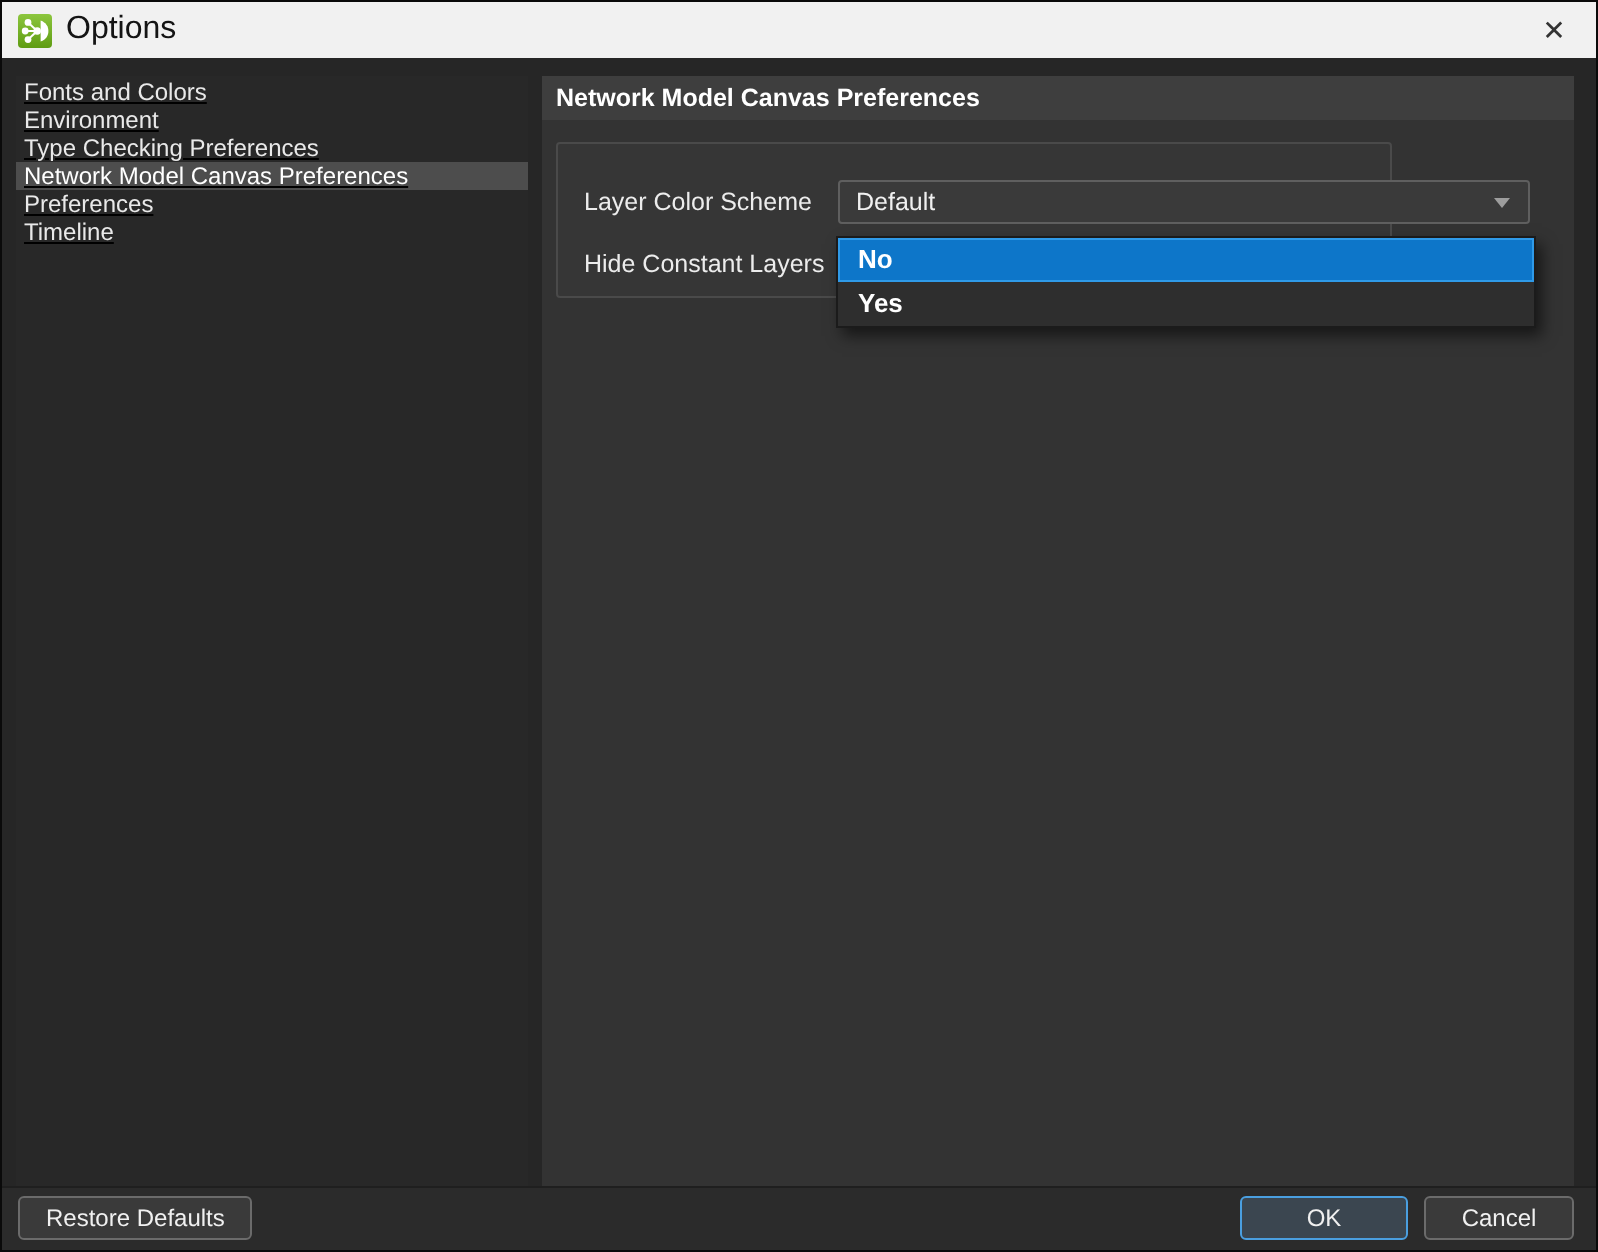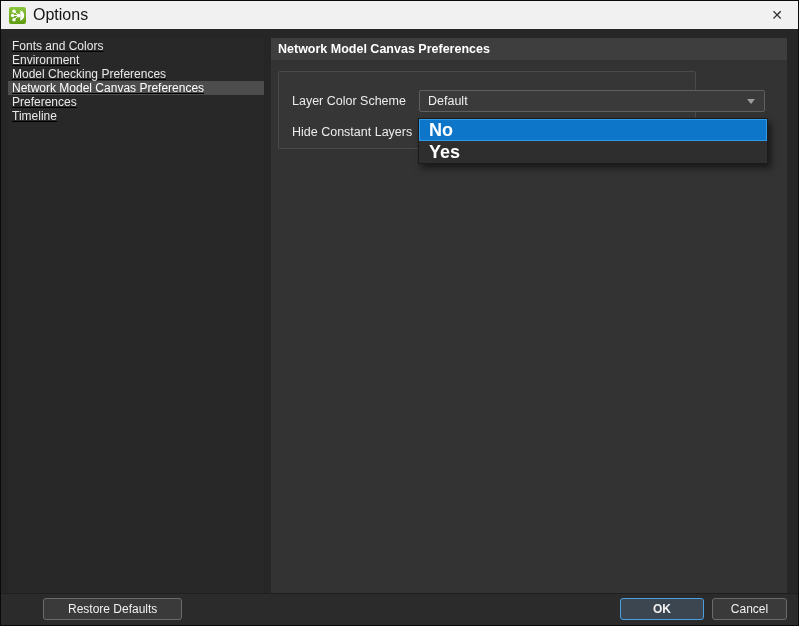--- a/index.html
+++ b/index.html
@@ -60,39 +60,39 @@
     border-left:4px solid transparent; border-right:4px solid transparent;
     border-top:5px solid #9d9d9d;
   }
   .popup {
     position:absolute; left:147px; top:80px; width:350px;
     background:#2e2e2e; border:1px solid #1b1b1b;
     box-shadow:3px 4px 7px rgba(0,0,0,0.55); z-index:5;
   }
   .popup-opt {
     height:22px; line-height:22px; padding-left:10px;
-    color:#ffffff; font-size:18px; font-weight:bold; cursor:default;
+    color:#ffffff; font-size:13px; font-weight:bold; cursor:default;
   }
   .popup-opt.highlighted {
     background:#0d76c9;
     box-shadow:inset 0 0 0 1px #2f9ae8;
   }
   
   .footer {
     position:absolute; left:0; right:0; bottom:0; height:32px;
     background:#2b2b2b; border-top:1px solid #1f1f1f;
   }
   .btn {
     position:absolute; top:4px; height:22px;
     background:#3a3a3a; border:1px solid #6b6b6b; border-radius:3px;
     color:#f0f0f0; font-size:12px; line-height:20px; text-align:center;
     cursor:default; white-space:nowrap;
   }
-  .btn-restore { left:8px; padding:0 24px;margin-left:34px; }
-  .btn-ok { right:94px; width:84px; border-color:#4a9fe0; background:#3b4650;font-weight:bold; }
+  .btn-restore { left:8px; padding:0 13px; }
+  .btn-ok { right:94px; width:84px; border-color:#4a9fe0; background:#3b4650; }
   .btn-cancel { right:11px; width:75px; }
 </style>
 </head>
 <body>
 
 <div class="window">
 
   <div class="titlebar">
     <svg class="app-icon" viewBox="0 0 17 17">
       <defs>
@@ -113,21 +113,21 @@
       <circle cx="5" cy="12.8" r="1.7" fill="#ffffff"></circle>
       <circle cx="9.6" cy="8.5" r="1.9" fill="#ffffff"></circle>
     </svg>
     <span class="title-text">Options</span>
     <span class="close-btn">✕</span>
   </div>
 
   <div class="sidebar">
     <div class="side-item">Fonts and Colors</div>
     <div class="side-item">Environment</div>
-    <div class="side-item">Model Checking Preferences</div>
+    <div class="side-item">Type Checking Preferences</div>
     <div class="side-item selected">Network Model Canvas Preferences</div>
     <div class="side-item">Preferences</div>
     <div class="side-item">Timeline</div>
   </div>
 
   <div class="main">
     <div class="main-header">Network Model Canvas Preferences</div>
 
     <div class="groupbox">
       <div class="field-label" style="top:18px;">Layer Color Scheme</div>

